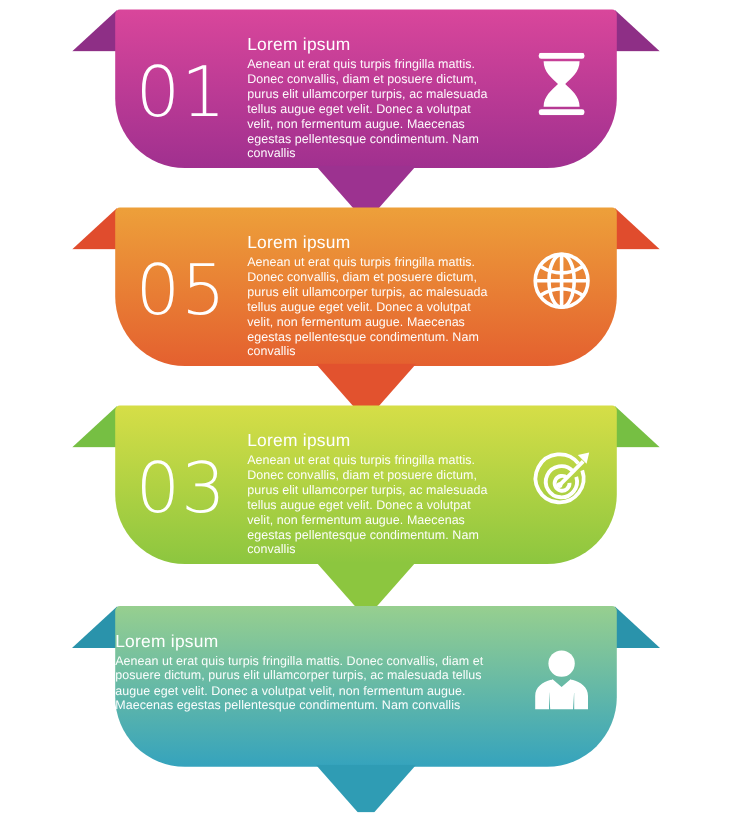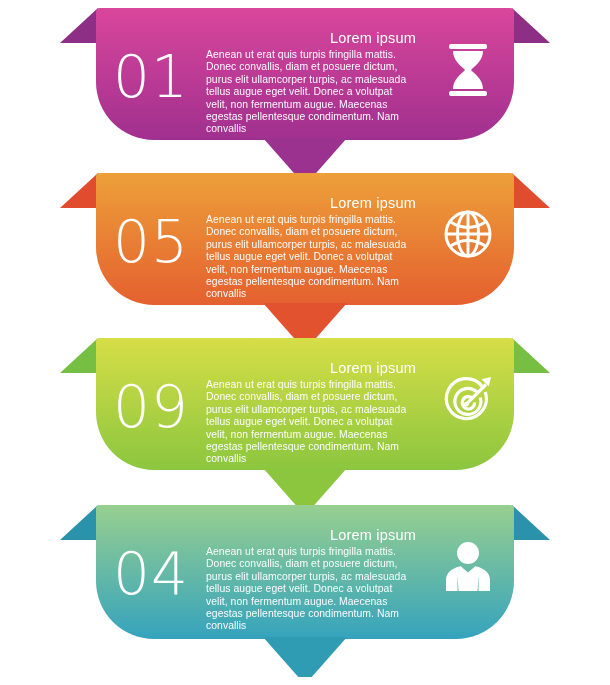--- a/index.html
+++ b/index.html
@@ -58,21 +58,20 @@
     padding-top:18px;
     font-family:"DejaVu Sans", sans-serif;
   }
   .txt { flex:1 1 auto; padding-right:6px; }
   .heading {
     color:#ffffff;
     font-size:14.5px;
     font-weight:400;
     margin-bottom:3px;
     letter-spacing:.2px;
-    text-align:right;
   }
   .para {
     color:#ffffff;
     font-size:10.4px;
     line-height:12.4px;
     letter-spacing:.05px;
     opacity:.97;
   }
   .icon {
     width:92px; flex:none;
@@ -139,21 +138,21 @@
     <div class="panel" style="top: 330px; height: 184px;">
       <div class="wing wing-l">
         <div class="tri" style="background: rgb(118, 191, 67);"></div>
       </div>
       <div class="wing wing-r">
         <div class="tri" style="background: rgb(118, 191, 67);"></div>
       </div>
       <div class="body" style="height: 132px; background: linear-gradient(rgb(214, 222, 71), rgb(140, 198, 63));"></div>
       <div class="tail" style="top: 138px; background: rgb(140, 198, 63);"></div>
       <div class="content" style="top: 8px; height: 132px;">
-        <div class="num">09</div>
+        <div class="num">03</div>
         <div class="txt">
           <div class="heading">Lorem ipsum</div>
           <div class="para">Aenean ut erat quis turpis fringilla mattis. Donec convallis, diam et posuere dictum, purus elit ullamcorper turpis, ac malesuada tellus augue eget velit. Donec a volutpat velit, non fermentum augue. Maecenas egestas pellentesque condimentum. Nam convallis</div>
         </div>
         <div class="icon">
           <svg width="52" height="52" viewBox="0 0 52 52" fill="none" stroke="#fff" stroke-width="3.2">
     <path d="M40 12.2 A20 20 0 1 0 43.2 18"></path>
     <path d="M35.2 18.4 A13 13 0 1 0 38.2 23.4"></path>
     <path d="M30.6 24.2 A6.2 6.2 0 1 0 32.6 28.4"></path>
     <circle cx="24.3" cy="30.2" r="2.4" fill="#fff" stroke="none"></circle>
@@ -166,21 +165,20 @@
     <div class="panel" style="top: 497px; height: 186px;">
       <div class="wing wing-l">
         <div class="tri" style="background: rgb(42, 147, 171);"></div>
       </div>
       <div class="wing wing-r">
         <div class="tri" style="background: rgb(42, 147, 171);"></div>
       </div>
       <div class="body" style="height: 134px; background: linear-gradient(rgb(151, 207, 143), rgb(53, 163, 189));"></div>
       <div class="tail" style="top: 140px; background: rgb(47, 156, 180);"></div>
       <div class="content" style="top: 8px; height: 134px;">
-        <div class="num">04</div>
         <div class="txt">
           <div class="heading">Lorem ipsum</div>
           <div class="para">Aenean ut erat quis turpis fringilla mattis. Donec convallis, diam et posuere dictum, purus elit ullamcorper turpis, ac malesuada tellus augue eget velit. Donec a volutpat velit, non fermentum augue. Maecenas egestas pellentesque condimentum. Nam convallis</div>
         </div>
         <div class="icon">
           <svg width="50" height="52" viewBox="0 0 50 52" fill="#fff">
     <circle cx="25" cy="12" r="11"></circle>
     <path d="M16.2 25.5 C9 27.5 3 31.5 3 39 V50 H14.5 V36.5 L18 33 Z"></path>
     <path d="M33.8 25.5 C41 27.5 47 31.5 47 39 V50 H35.5 V36.5 L32 33 Z"></path>
     <path d="M17.5 25 L25 31.5 L32.5 25 L36 27 L34.5 50 H15.5 L14 27 Z"></path>

